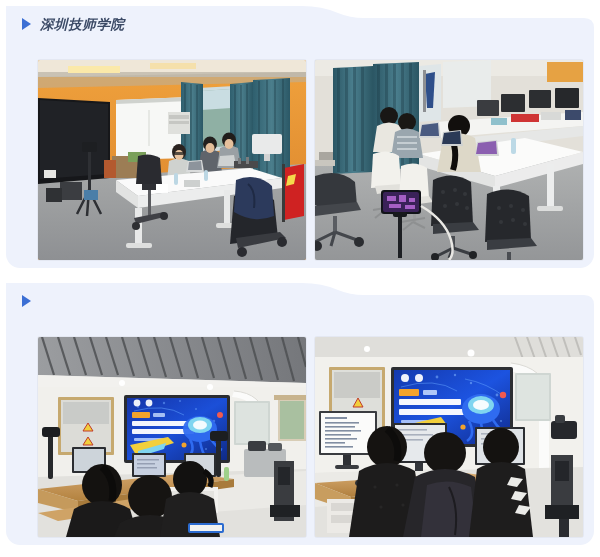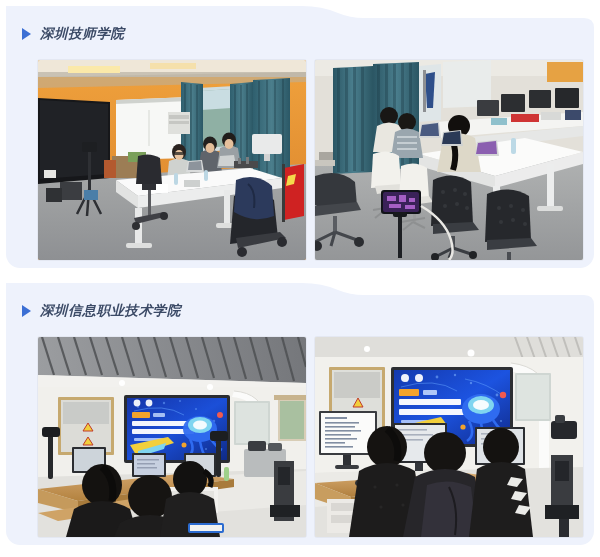--- a/index.html
+++ b/index.html
@@ -43,21 +43,21 @@
     pointer-events: none;
   }
   .wave-notch svg { display: block; width: 100%; height: 100%; }
 
   
   .section-header {
     position: absolute;
     top: 12px;
     left: 16px;
     display: flex;
-    align-items: flex-end;
+    align-items: flex-start;
     gap: 9px;
     height: 22px;
     z-index: 3;
     font-family: Liberation Serif, serif;
   }
   .tri-icon {
     width: 0;
     height: 0;
     border-top: 6px solid transparent;
     border-bottom: 6px solid transparent;
@@ -415,21 +415,20 @@
 
     <div class="wave-notch">
       <svg viewBox="0 0 588 46" preserveAspectRatio="none">
         <path d="M0,0 L0,46 L588,46 L588,22 Q588,12 578,12 L358,12 Q344,12 332,7 Q316,0 296,0 Z" fill="#eef2fc"></path>
         <path d="M0,0 L296,0 Q316,0 332,7 Q344,12 358,12 L578,12 Q588,12 588,22 L588,0 Z" fill="#ffffff"></path>
       </svg>
     </div>
 
     <div class="section-header">
       <span class="tri-icon"></span>
-      <span class="section-title">深圳信息职业技术学院</span>
     </div>
 
     <div class="photo-row">
 
       <div class="photo">
         <svg viewBox="0 0 268 200" preserveAspectRatio="none">
           <defs>
             <linearGradient id="scr1" x1="0" y1="0" x2="1" y2="1">
               <stop offset="0" stop-color="#1535a8"></stop>
                 <stop offset="0.5" stop-color="#1b4fd8"></stop>

